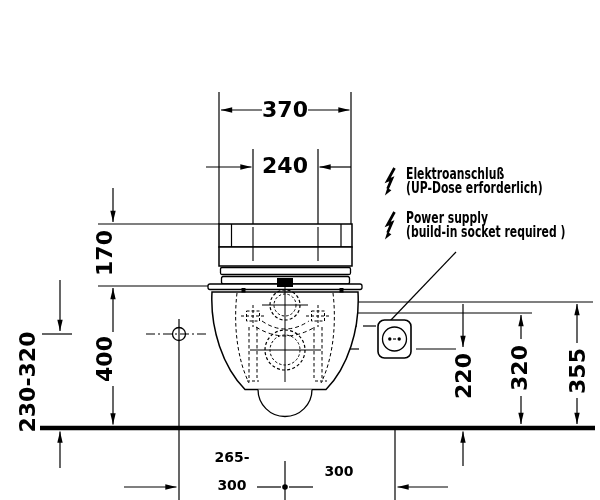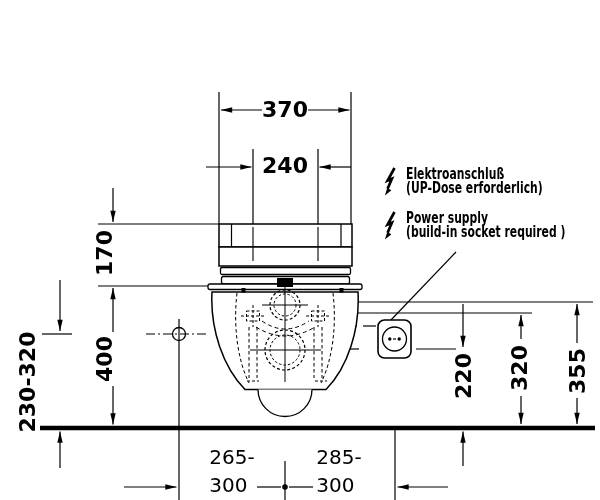--- a/index.html
+++ b/index.html
@@ -17,23 +17,24 @@
     font-weight:bold;
     font-size:22px;
     color:#000;
     white-space:nowrap;
     transform:translate(-50%,-50%);
     line-height:1;
   }
   .lbl.rot{transform:translate(-50%,-50%) rotate(-90deg);}
   .lbl2{
     position:absolute;
-    font-weight:normal;
-    font-size:20px;
+    font-weight:bold;
+    font-size:14px;
     color:#000;
+    text-align:center;
     transform:translate(-50%,-50%);
     line-height:28px;
     white-space:nowrap;
   }
   .note{
     position:absolute;
     font-weight:bold;
     font-size:15px;
     color:#000;
     line-height:14px;
@@ -181,21 +182,20 @@
 <span class="lbl rot" style="left:28px;top:345px;">230-320</span>
 <span class="lbl rot" style="left:464px;top:339px;">220</span>
 <span class="lbl rot" style="left:520px;top:331px;">320</span>
 <span class="lbl rot" style="left:578px;top:334px;">355</span>
 
 <div class="lbl2" style="left:232px;top:434px;">
   <div>265-</div>
   <div>300</div>
 </div>
 <div class="lbl2" style="left:339px;top:434px;">
-  <div>285-</div>
   <div>300</div>
 </div>
 
 <div class="note" style="left:406px;top:130px;">
   <div>Elektroanschluß</div>
   <div>(UP-Dose erforderlich)</div>
 </div>
 <div class="note" style="left:406px;top:174px;">
   <div>Power supply</div>
   <div>(build-in socket required )</div>

